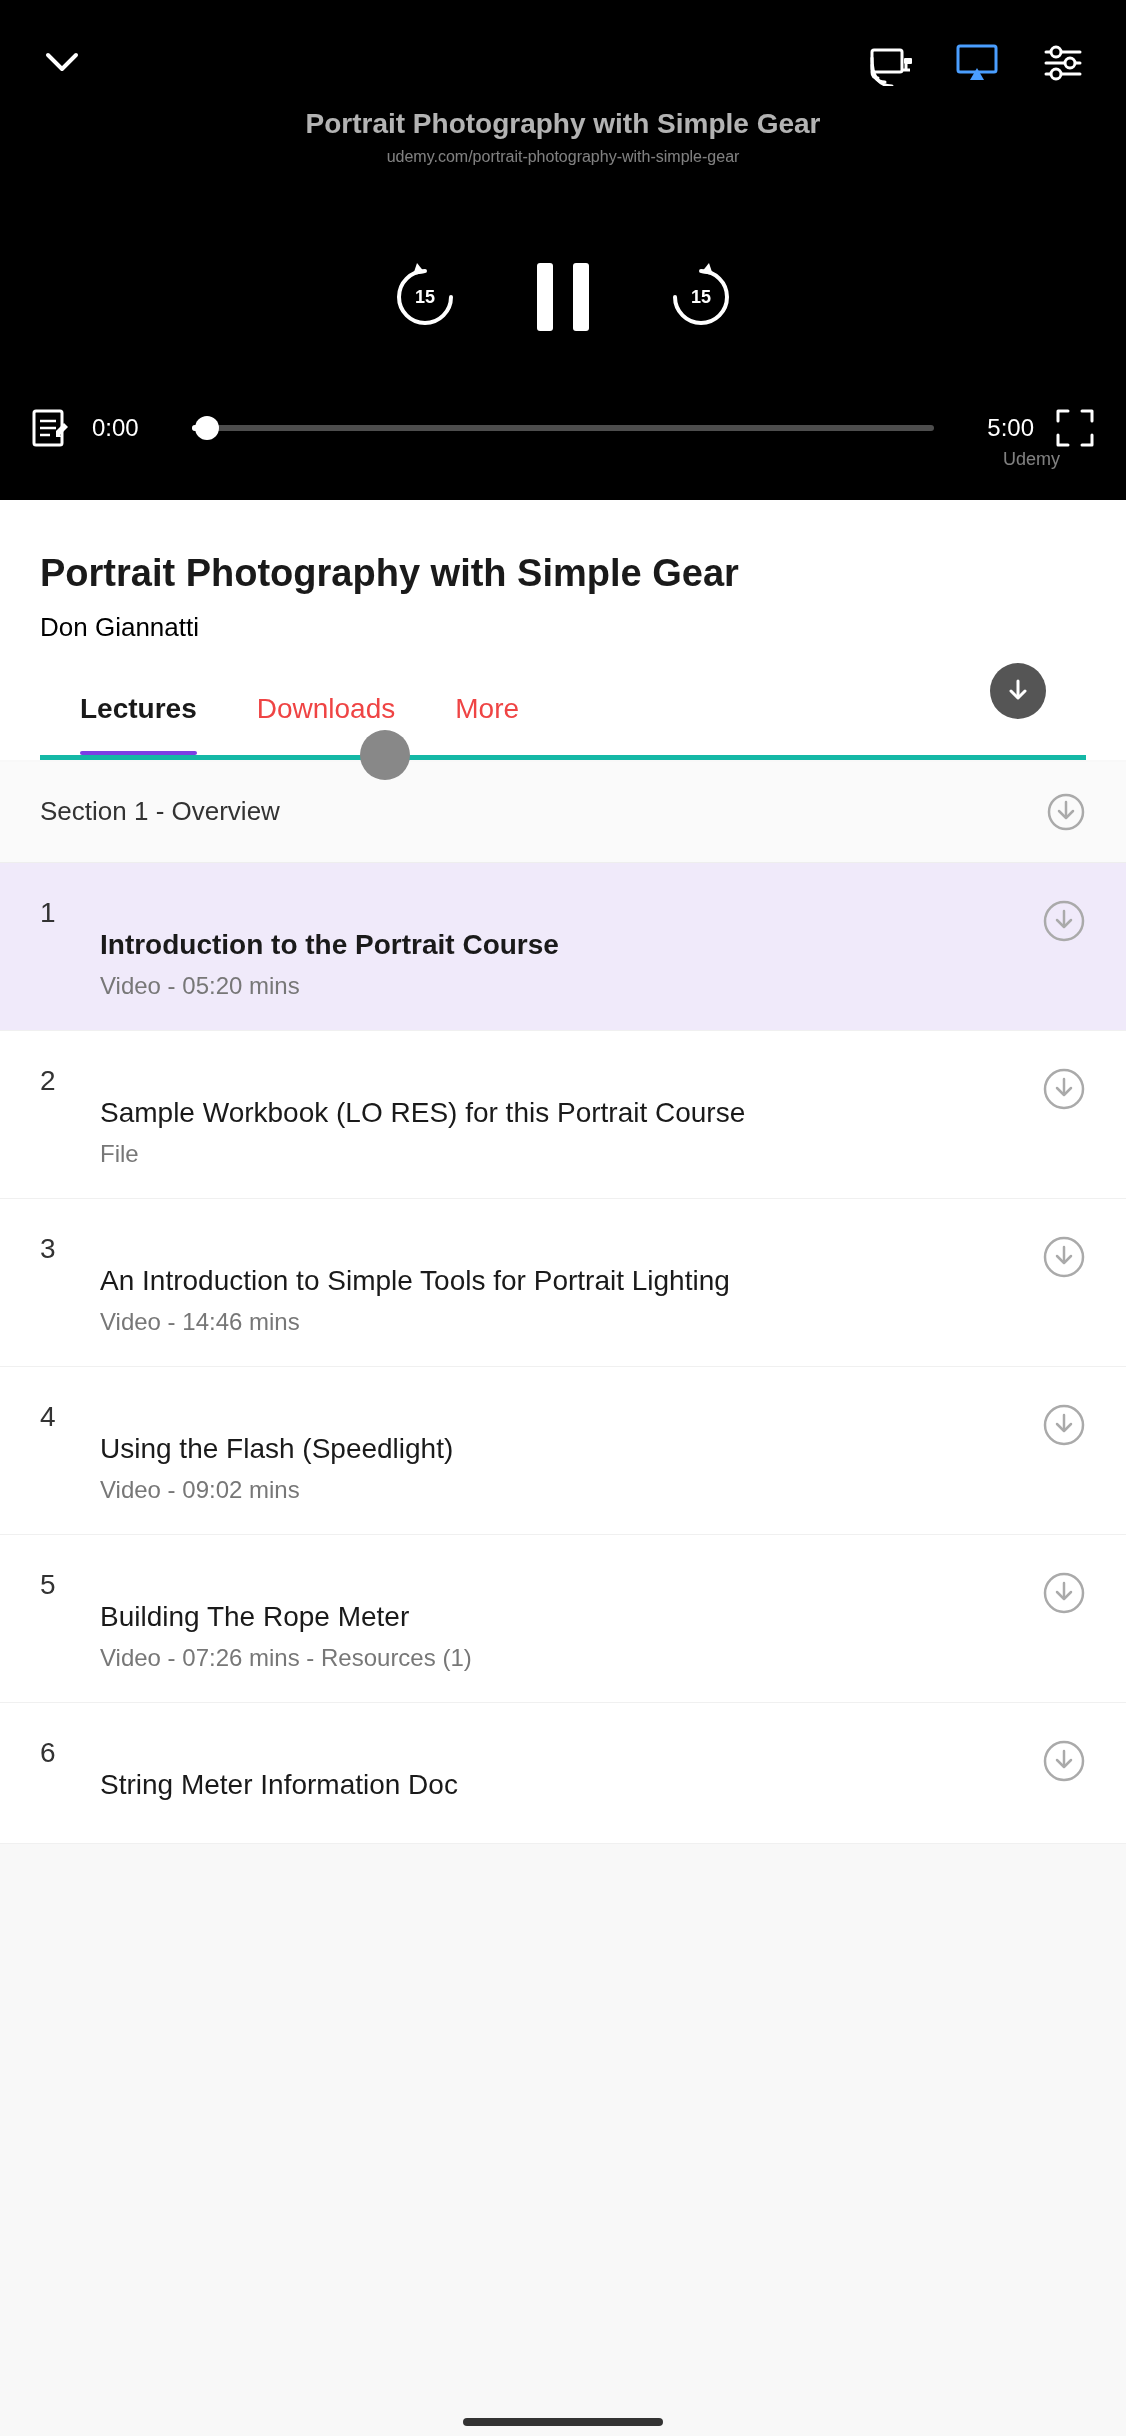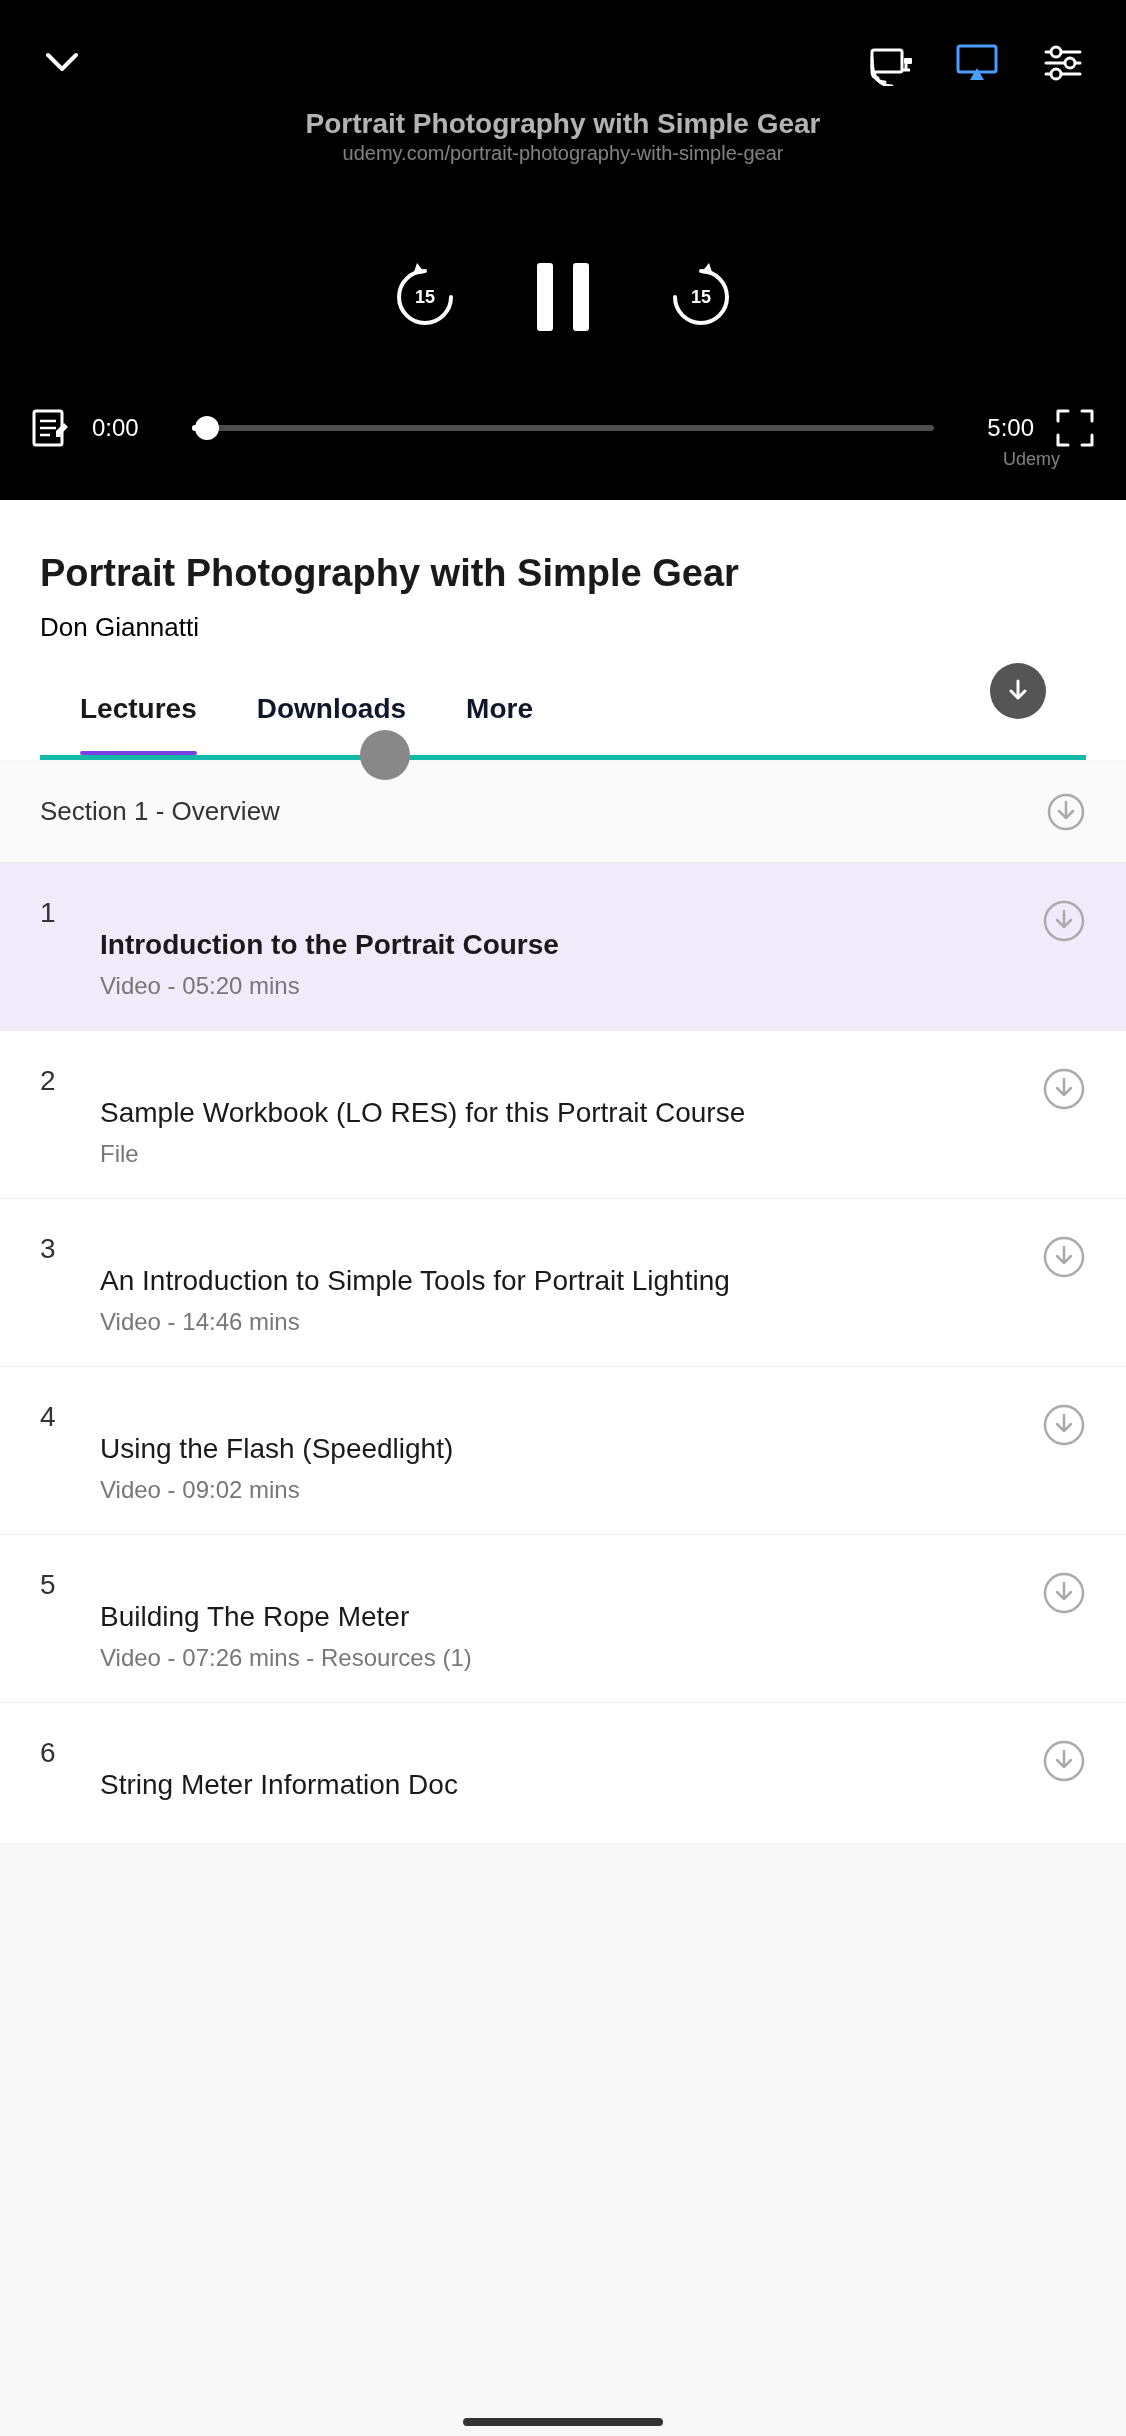--- a/index.html
+++ b/index.html
@@ -81,22 +81,22 @@
 
     .course-title-overlay .title-text {
       color: rgba(255,255,255,0.7);
       font-size: 28px;
       font-weight: 600;
       line-height: 1.3;
     }
 
     .course-title-overlay .url-text {
       color: rgba(255,255,255,0.5);
-      font-size: 20px;
-      margin-top: 0;
+      font-size: 16px;
+      margin-top: 6px;
     }
 
     .playback-controls {
       display: flex;
       align-items: flex-start;
       justify-content: center;
       gap: 68px;
       margin-top: 100px;
     }
 
@@ -222,23 +222,23 @@
       border-bottom: 5px solid #14b8a6;
       position: relative;
       margin-top: 20px;
     }
 
     .tab {
       padding: 30px 0;
       margin-right: 60px;
       font-size: 28px;
       cursor: pointer;
-      color: #0f172a;
+      color: #ef4444;
       position: relative;
-      font-weight: 700;
+      font-weight: 400;
     }
 
     .tab.active {
       color: #1a1a1a;
       font-weight: 700;
     }
 
     .tab.active::after {
       content: '';
       position: absolute;

